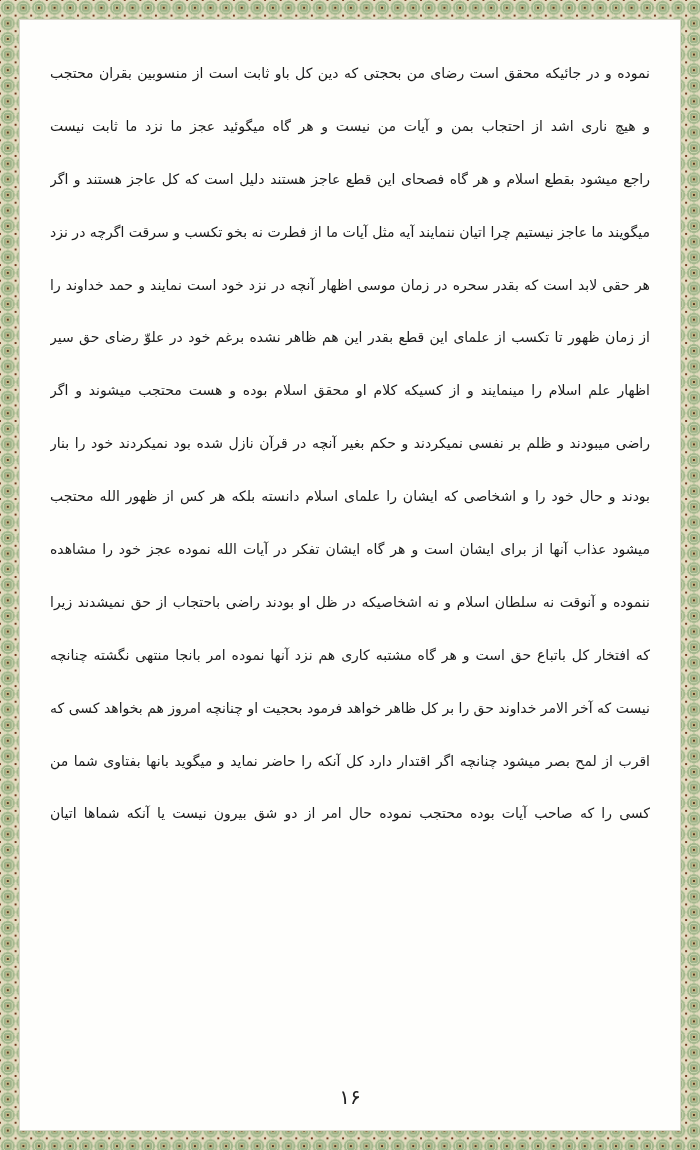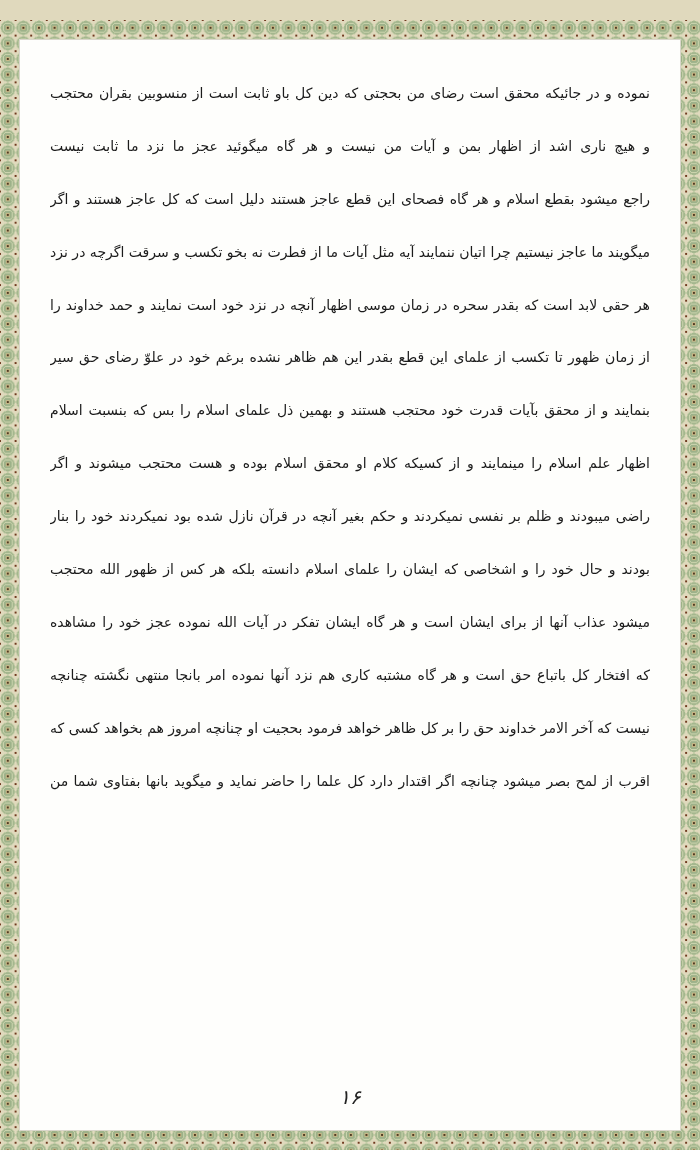--- a/index.html
+++ b/index.html
@@ -23,21 +23,20 @@
     position: absolute;
     inset: 0;
     box-sizing: border-box;
     padding: 19px;
     background-color: #e0d9bd;
     background-image:
       radial-gradient(circle, #4f3a22 0 1.4px, #c8b887 1.4px 2.3px, #9db189 2.3px 4.2px, #ccd5ae 4.2px 5.1px, #a4b68e 5.1px 6.6px, #c3cda6 6.6px 7.4px, rgba(0,0,0,0) 7.4px),
       radial-gradient(circle, #70391f 0 1.3px, rgba(0,0,0,0) 1.3px);
     background-size: 15.6px 15.6px, 15.6px 15.6px;
     background-position: 0 0, 7.8px 7.8px;
-    margin-top: 20px;
   }
 
   .paper {
     position: relative;
     width: 100%;
     height: 100%;
     background: #fefefc;
     box-shadow: inset 0 0 0 1px rgba(150,140,110,0.35);
     overflow: hidden;
   }
@@ -62,45 +61,45 @@
 
   .page-number {
     position: absolute;
     bottom: 22px;
     left: 0;
     right: 0;
     text-align: center;
     font-size: 20px;
     color: #222;
     direction: rtl;
-    font-style: italic;
   }
 </style>
 </head>
 <body>
 
 <div class="sheet">
   <div class="border-frame">
     <div class="paper">
 
       <div class="text-block">
 
       <div class="line">نموده و در جائیکه محقق است رضای من بحجتی که دین کل باو ثابت است از منسوبین بقران محتجب</div>
-          <div class="line">و هیچ ناری اشد از اظهار بمن و آیات من نیست و هر گاه میگوئید عجز ما نزد ما ثابت نیست</div>
+          <div class="line">و هیچ ناری اشد از احتجاب بمن و آیات من نیست و هر گاه میگوئید عجز ما نزد ما ثابت نیست</div>
           <div class="line">راجع میشود بقطع اسلام و هر گاه فصحای این قطع عاجز هستند دلیل است که کل عاجز هستند و اگر اینها</div>
           <div class="line">میگویند ما عاجز نیستیم چرا اتیان ننمایند آیه مثل آیات ما از فطرت نه بخو تکسب و سرقت اگرچه در نزد</div>
           <div class="line">هر حقی لابد است که بقدر سحره در زمان موسی اظهار آنچه در نزد خود است نمایند و حمد خداوند را که</div>
           <div class="line">از زمان ظهور تا تکسب از علمای این قطع بقدر این هم ظاهر نشده برغم خود در علوّ رضای حق سیر</div>
-          <div class="line">بنمایند و از محقق بآیات قدرت خود محتجب هستند و بهمین ذل علمای اسلام را بس که بنسبت اسلام</div>
           <div class="line">اظهار علم اسلام را مینمایند و از کسیکه کلام او محقق اسلام بوده و هست محتجب میشوند و اگر باحتجاب خود</div>
           <div class="line">راضی میبودند و ظلم بر نفسی نمیکردند و حکم بغیر آنچه در قرآن نازل شده بود نمیکردند خود را بنار انداخته</div>
           <div class="line">بودند و حال خود را و اشخاصی که ایشان را علمای اسلام دانسته بلکه هر کس از ظهور الله محتجب گشته و</div>
           <div class="line">میشود عذاب آنها از برای ایشان است و هر گاه ایشان تفکر در آیات الله نموده عجز خود را مشاهده</div>
+          <div class="line">ننموده و آنوقت نه سلطان اسلام و نه اشخاصیکه در ظل او بودند راضی باحتجاب از حق نمیشدند زیرا</div>
           <div class="line">که افتخار کل باتباع حق است و هر گاه مشتبه کاری هم نزد آنها نموده امر بانجا منتهی نگشته چنانچه شبهه</div>
           <div class="line">نیست که آخر الامر خداوند حق را بر کل ظاهر خواهد فرمود بحجیت او چنانچه امروز هم بخواهد کسی که</div>
-          <div class="line">اقرب از لمح بصر میشود چنانچه اگر اقتدار دارد کل علما را حاضر نماید و میگوید بانها بفتاوی شما من</div>
+          <div class="line">اقرب از لمح بصر میشود چنانچه اگر اقتدار دارد کل آنکه را حاضر نماید و میگوید بانها بفتاوی شما من</div>
+          <div class="line">کسی را که صاحب آیات بوده محتجب نموده حال امر از دو شق بیرون نیست یا آنکه شماها اتیان</div>
         </div>
 
       <div class="page-number">۱۶</div>
 
     </div>
   </div>
 </div>
 
 </body></html>

